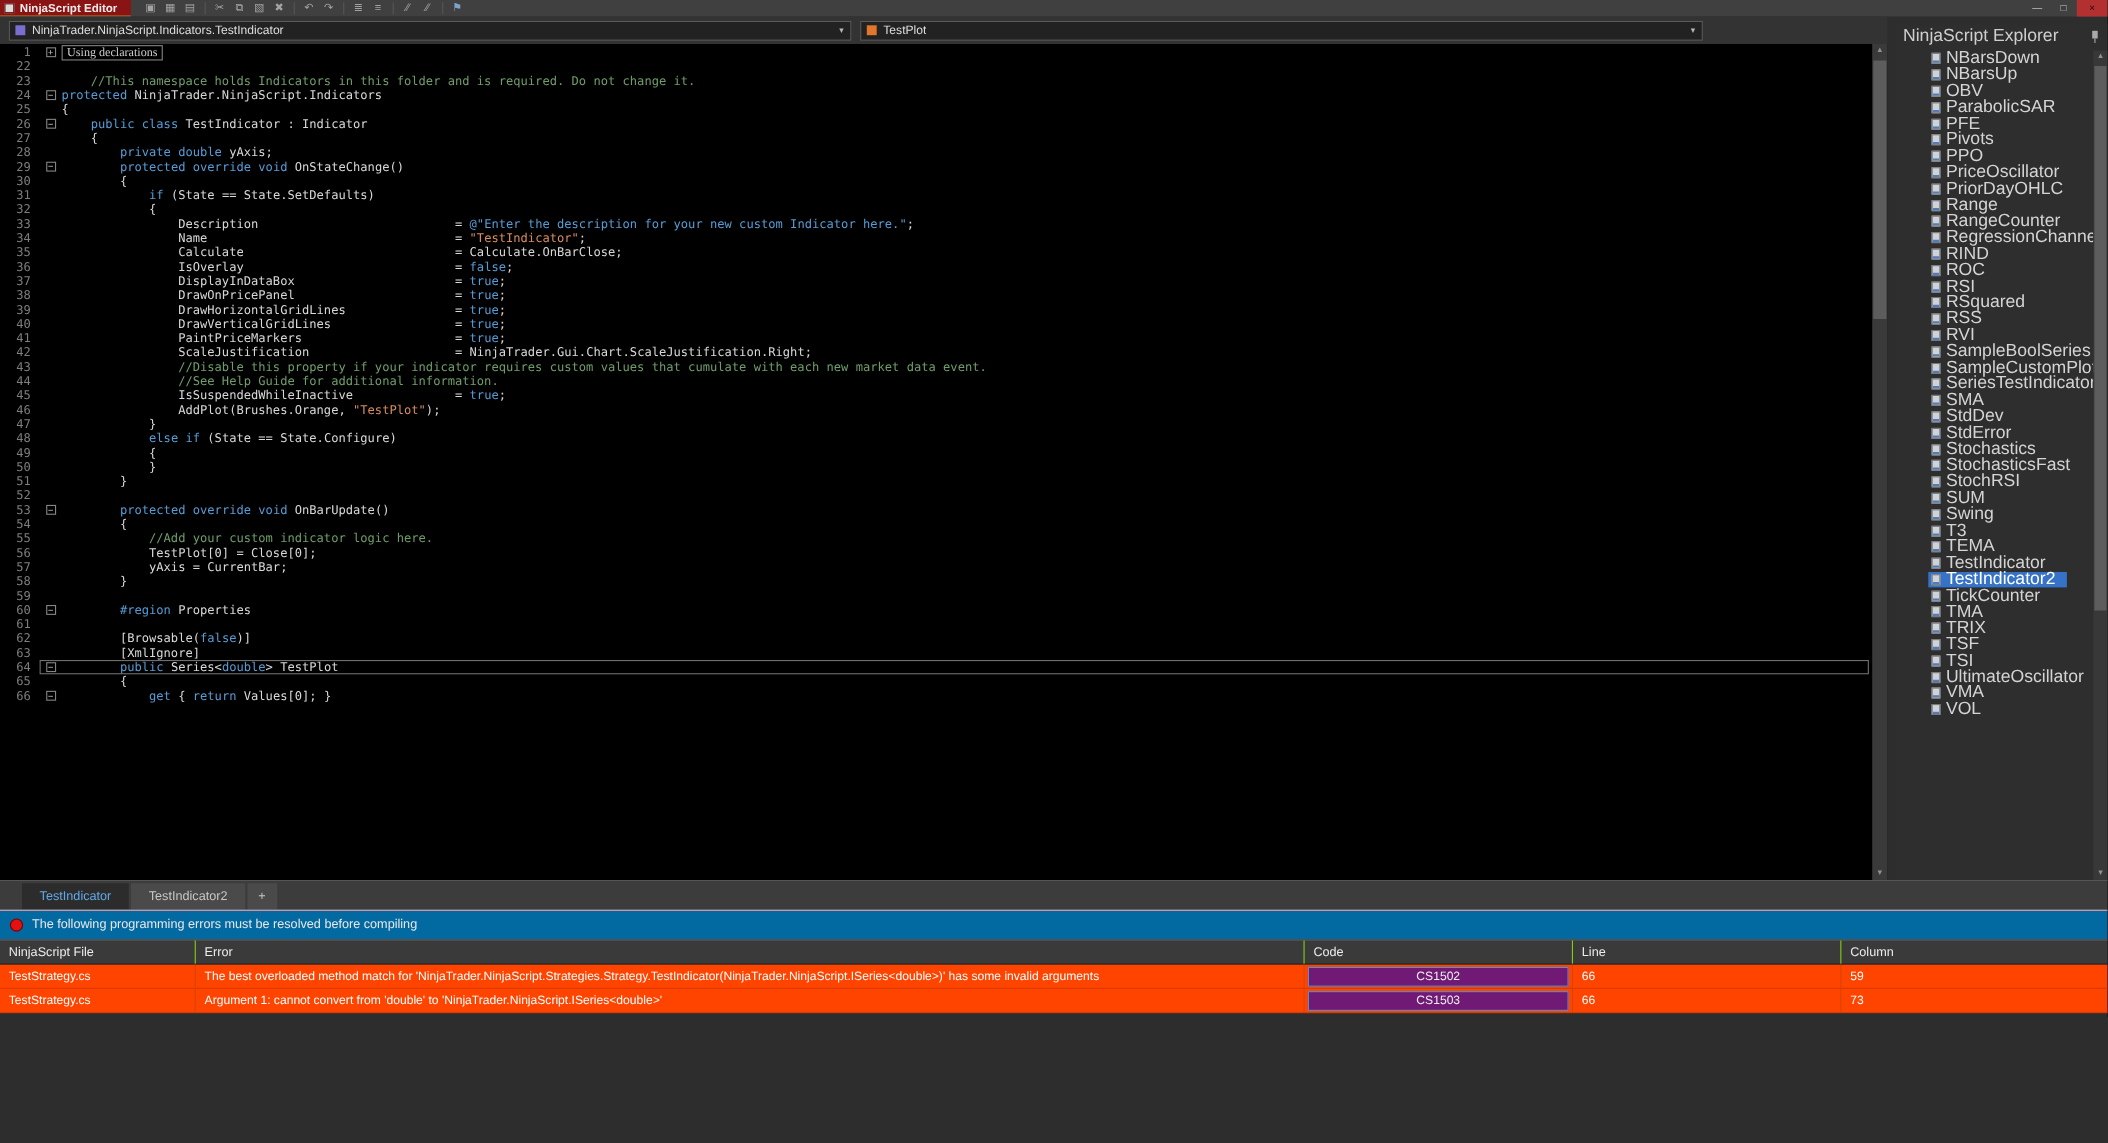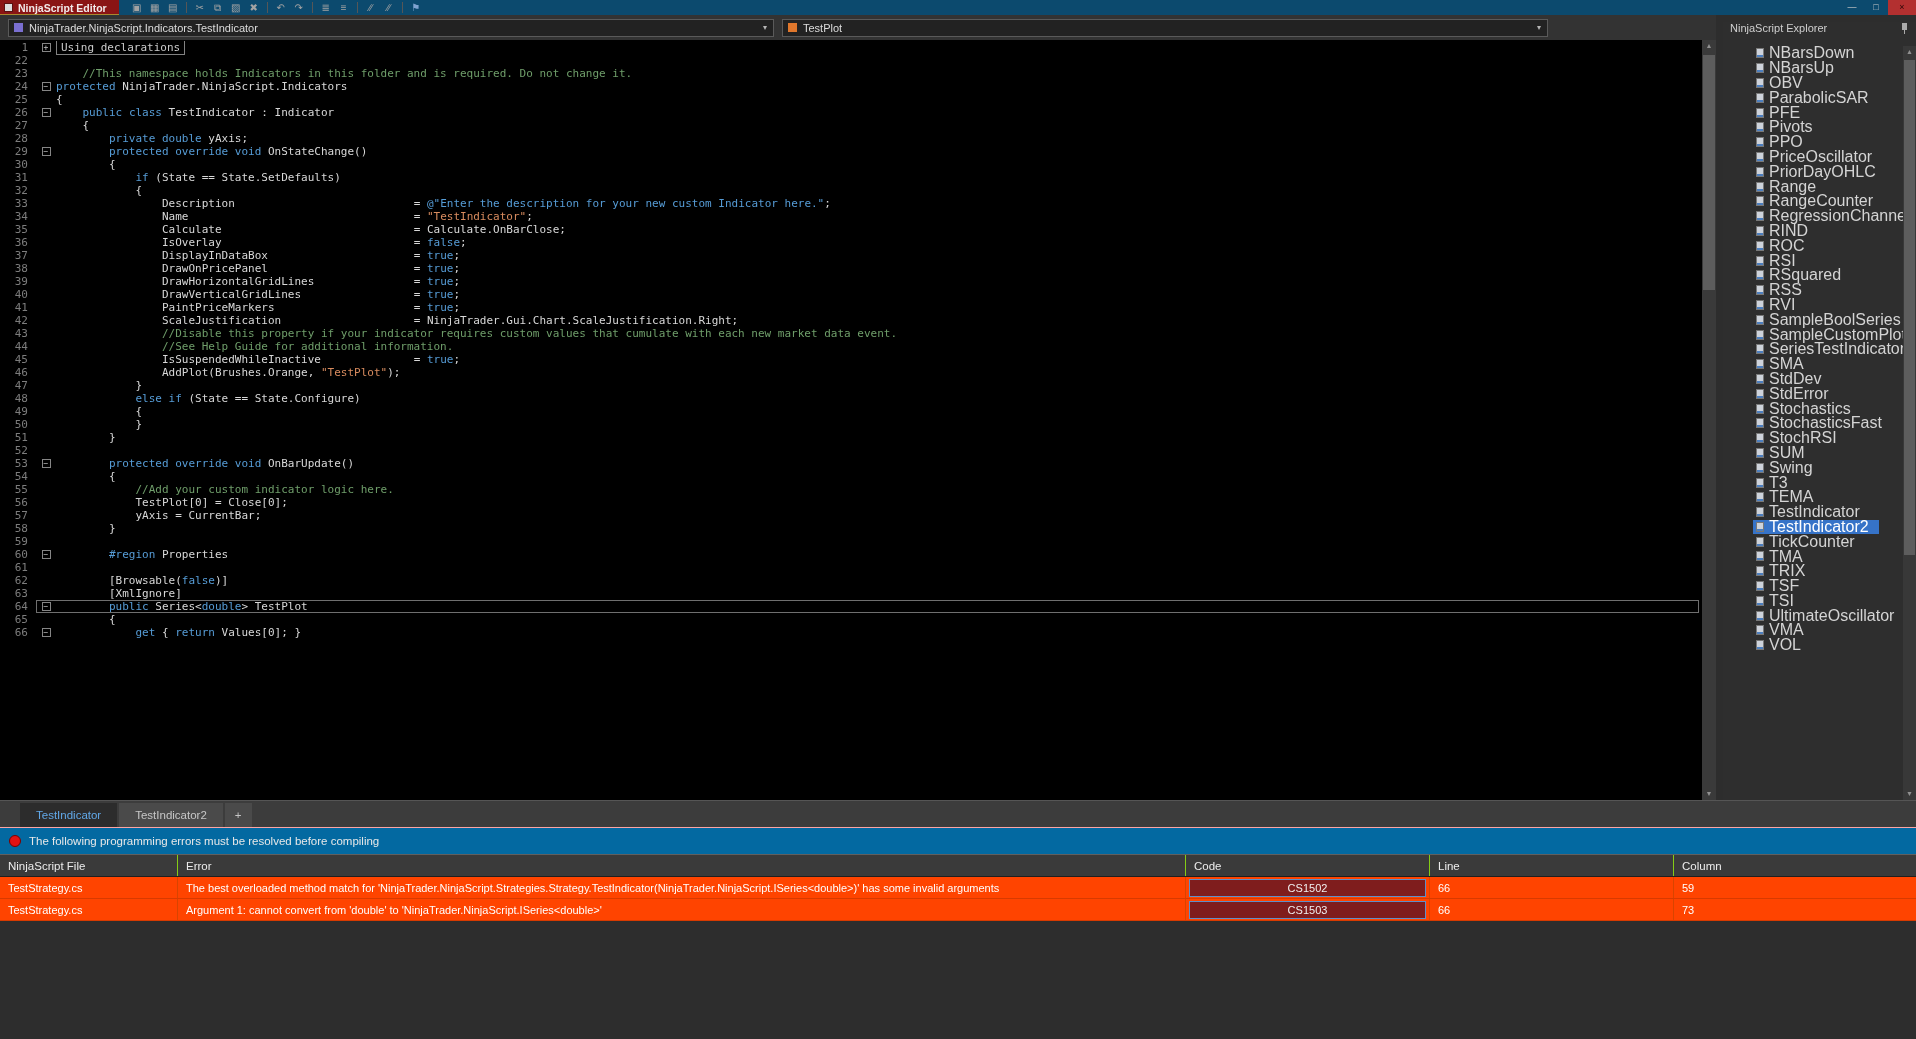--- a/index.html
+++ b/index.html
@@ -5,21 +5,21 @@
   :root{
     --title-bar:#8a1414; --selection:#3673c8; --error-row:#ff4400;
     --keyword:#569cd6; --string:#d98c5f; --comment:#6f9e6a; --verbatim-string:#569cd6;
     --plot-accent:#e0772c;
   }
   *{margin:0;padding:0;box-sizing:border-box;}
   html,body{width:1916px;height:1039px;overflow:hidden;}
   body{background:#2d2d2d;font-family:"Liberation Sans",sans-serif;position:relative;}
 
   
-  .titlebar{position:absolute;top:0;left:0;right:0;height:15px;background:#0c4a6e;display:flex;align-items:center;}
+  .titlebar{position:absolute;top:0;left:0;right:0;height:15px;background:#404040;display:flex;align-items:center;}
   .app-title-block{height:15px;background:var(--title-bar);display:flex;align-items:center;gap:5px;padding:0 12px 0 4px;box-shadow:inset 0 -1px 0 #a9882f;}
   .app-icon{width:9px;height:9px;background:#dcdcdc;border:1px solid #5a1010;flex:none;}
   .app-title-text{color:#f3eaea;font-size:10.5px;font-weight:bold;white-space:nowrap;}
   .toolbar{display:flex;align-items:center;gap:2px;padding-left:10px;height:15px;}
   .tb-btn{min-width:16px;height:13px;color:#a3a3a3;font-size:10px;line-height:13px;text-align:center;padding:0 1px;cursor:default;}
   .tb-btn.accent{color:#7fa3d0;}
   .tb-sep{width:1px;height:11px;background:#565656;margin:0 3px;}
   .win-controls{margin-left:auto;display:flex;height:15px;}
   .win-btn{width:24px;height:15px;font-size:9px;color:#c9c9c9;text-align:center;line-height:14px;}
   .win-btn.close{background:#b33030;color:#2b0808;width:28px;}
@@ -40,30 +40,30 @@
   .code-row.current::after{content:'';position:absolute;left:36px;right:3px;top:0;bottom:0;border:1px solid #6f6f6f;pointer-events:none;}
   .ln{width:36px;padding-right:8px;text-align:right;color:#7d7d7d;flex:none;}
   .fold{width:20px;flex:none;display:flex;align-items:center;justify-content:center;}
   .fold-box{width:9px;height:9px;border:1px solid #858585;color:#c2c2c2;font-size:8px;line-height:7px;text-align:center;background:#000;}
   .code-text{flex:1;white-space:pre;color:#d8d8d8;}
   .tok-p,.tok-f{color:#d8d8d8;}
   .tok-k{color:var(--keyword);}
   .tok-c{color:var(--comment);}
   .tok-s{color:var(--string);}
   .tok-v{color:var(--verbatim-string);}
-  .collapsed-box{border:1px solid #828282;padding:0 4px;color:#cccccc;}
+  .collapsed-box{border:1px solid #828282;padding:0 4px;color:#cccccc;font-family:Liberation Serif, serif;}
 
   .v-scroll{position:absolute;top:0;right:0;width:14px;bottom:0;background:#3a3a3a;}
   .v-scroll .arrow{height:12px;color:#909090;font-size:7px;text-align:center;line-height:12px;}
   .v-scroll .arrow.down{position:absolute;bottom:0;left:0;right:0;}
   .v-scroll .thumb{position:absolute;top:15px;left:1px;width:12px;height:235px;background:#5d5d5d;}
 
   
   .explorer{position:absolute;top:22px;left:1723px;width:193px;height:778px;background:#2e2e2e;}
-  .explorer-header{height:22px;display:flex;align-items:flex-start;color:#cfcfcf;font-size:11px;padding:0 7px;}
+  .explorer-header{height:22px;display:flex;align-items:center;color:#cfcfcf;font-size:16px;padding:0 7px;}
   .explorer-title{flex:1;white-space:nowrap;}
   .pin-icon{position:relative;width:9px;height:13px;flex:none;}
   .pin-icon::before{content:'';position:absolute;top:1px;left:2px;width:5px;height:7px;background:#aaaaaa;}
   .pin-icon::after{content:'';position:absolute;top:8px;left:4px;width:1px;height:4px;background:#aaaaaa;}
   .explorer-list{position:absolute;top:24px;left:0;right:13px;bottom:0;overflow:hidden;}
   .ex-item{display:flex;align-items:center;height:14.8px;margin-left:30px;padding:0 10px 0 3px;width:max-content;gap:5px;font-size:16px;color:#d4d4d4;white-space:nowrap;}
   .ex-item.selected{background:var(--selection);color:#ffffff;}
   .doc-icon{width:8px;height:10px;background:#ced3db;border:1px solid #787878;box-shadow:inset 0 -2px 0 #4d7fbf;flex:none;}
   .ex-scroll{position:absolute;top:24px;right:0;bottom:0;width:13px;background:#383838;}
   .ex-scroll .arrow{height:12px;color:#909090;font-size:7px;text-align:center;line-height:12px;}
@@ -84,21 +84,21 @@
   .et-header{display:flex;height:23px;background:#3a3a3a;border-top:1px solid #606060;border-bottom:1px solid #1f1f1f;}
   .et-hcell{display:flex;align-items:center;padding-left:8px;color:#ececec;font-size:11.5px;border-right:1px solid #84cc16;white-space:nowrap;}
   .et-row{display:flex;height:22px;background:var(--error-row);border-bottom:1px solid #d83a00;}
   .et-cell{display:flex;align-items:center;padding-left:8px;color:#ffffff;font-size:11px;border-right:1px solid #d84400;white-space:nowrap;overflow:hidden;}
   .col-file{width:178px;}
   .col-error{width:1008px;}
   .col-code{width:244px;}
   .col-line{width:244px;}
   .col-col{width:242px;border-right:none;}
   .et-cell.col-code{padding:0 3px;}
-  .code-chip{flex:1;height:18px;margin:2px 0;background:#7f1d1d;border:1px solid #5f8fc9;display:flex;align-items:center;justify-content:center;color:#f0f0f0;font-size:11px;}
+  .code-chip{flex:1;height:18px;margin:2px 0;background:#701a75;border:1px solid #5f8fc9;display:flex;align-items:center;justify-content:center;color:#f0f0f0;font-size:11px;}
 </style>
 </head>
 <body>
 
 <div class="titlebar">
   <div class="app-title-block">
     <span class="app-icon"></span>
     <span class="app-title-text">NinjaScript Editor</span>
   </div>
   <div class="toolbar">

